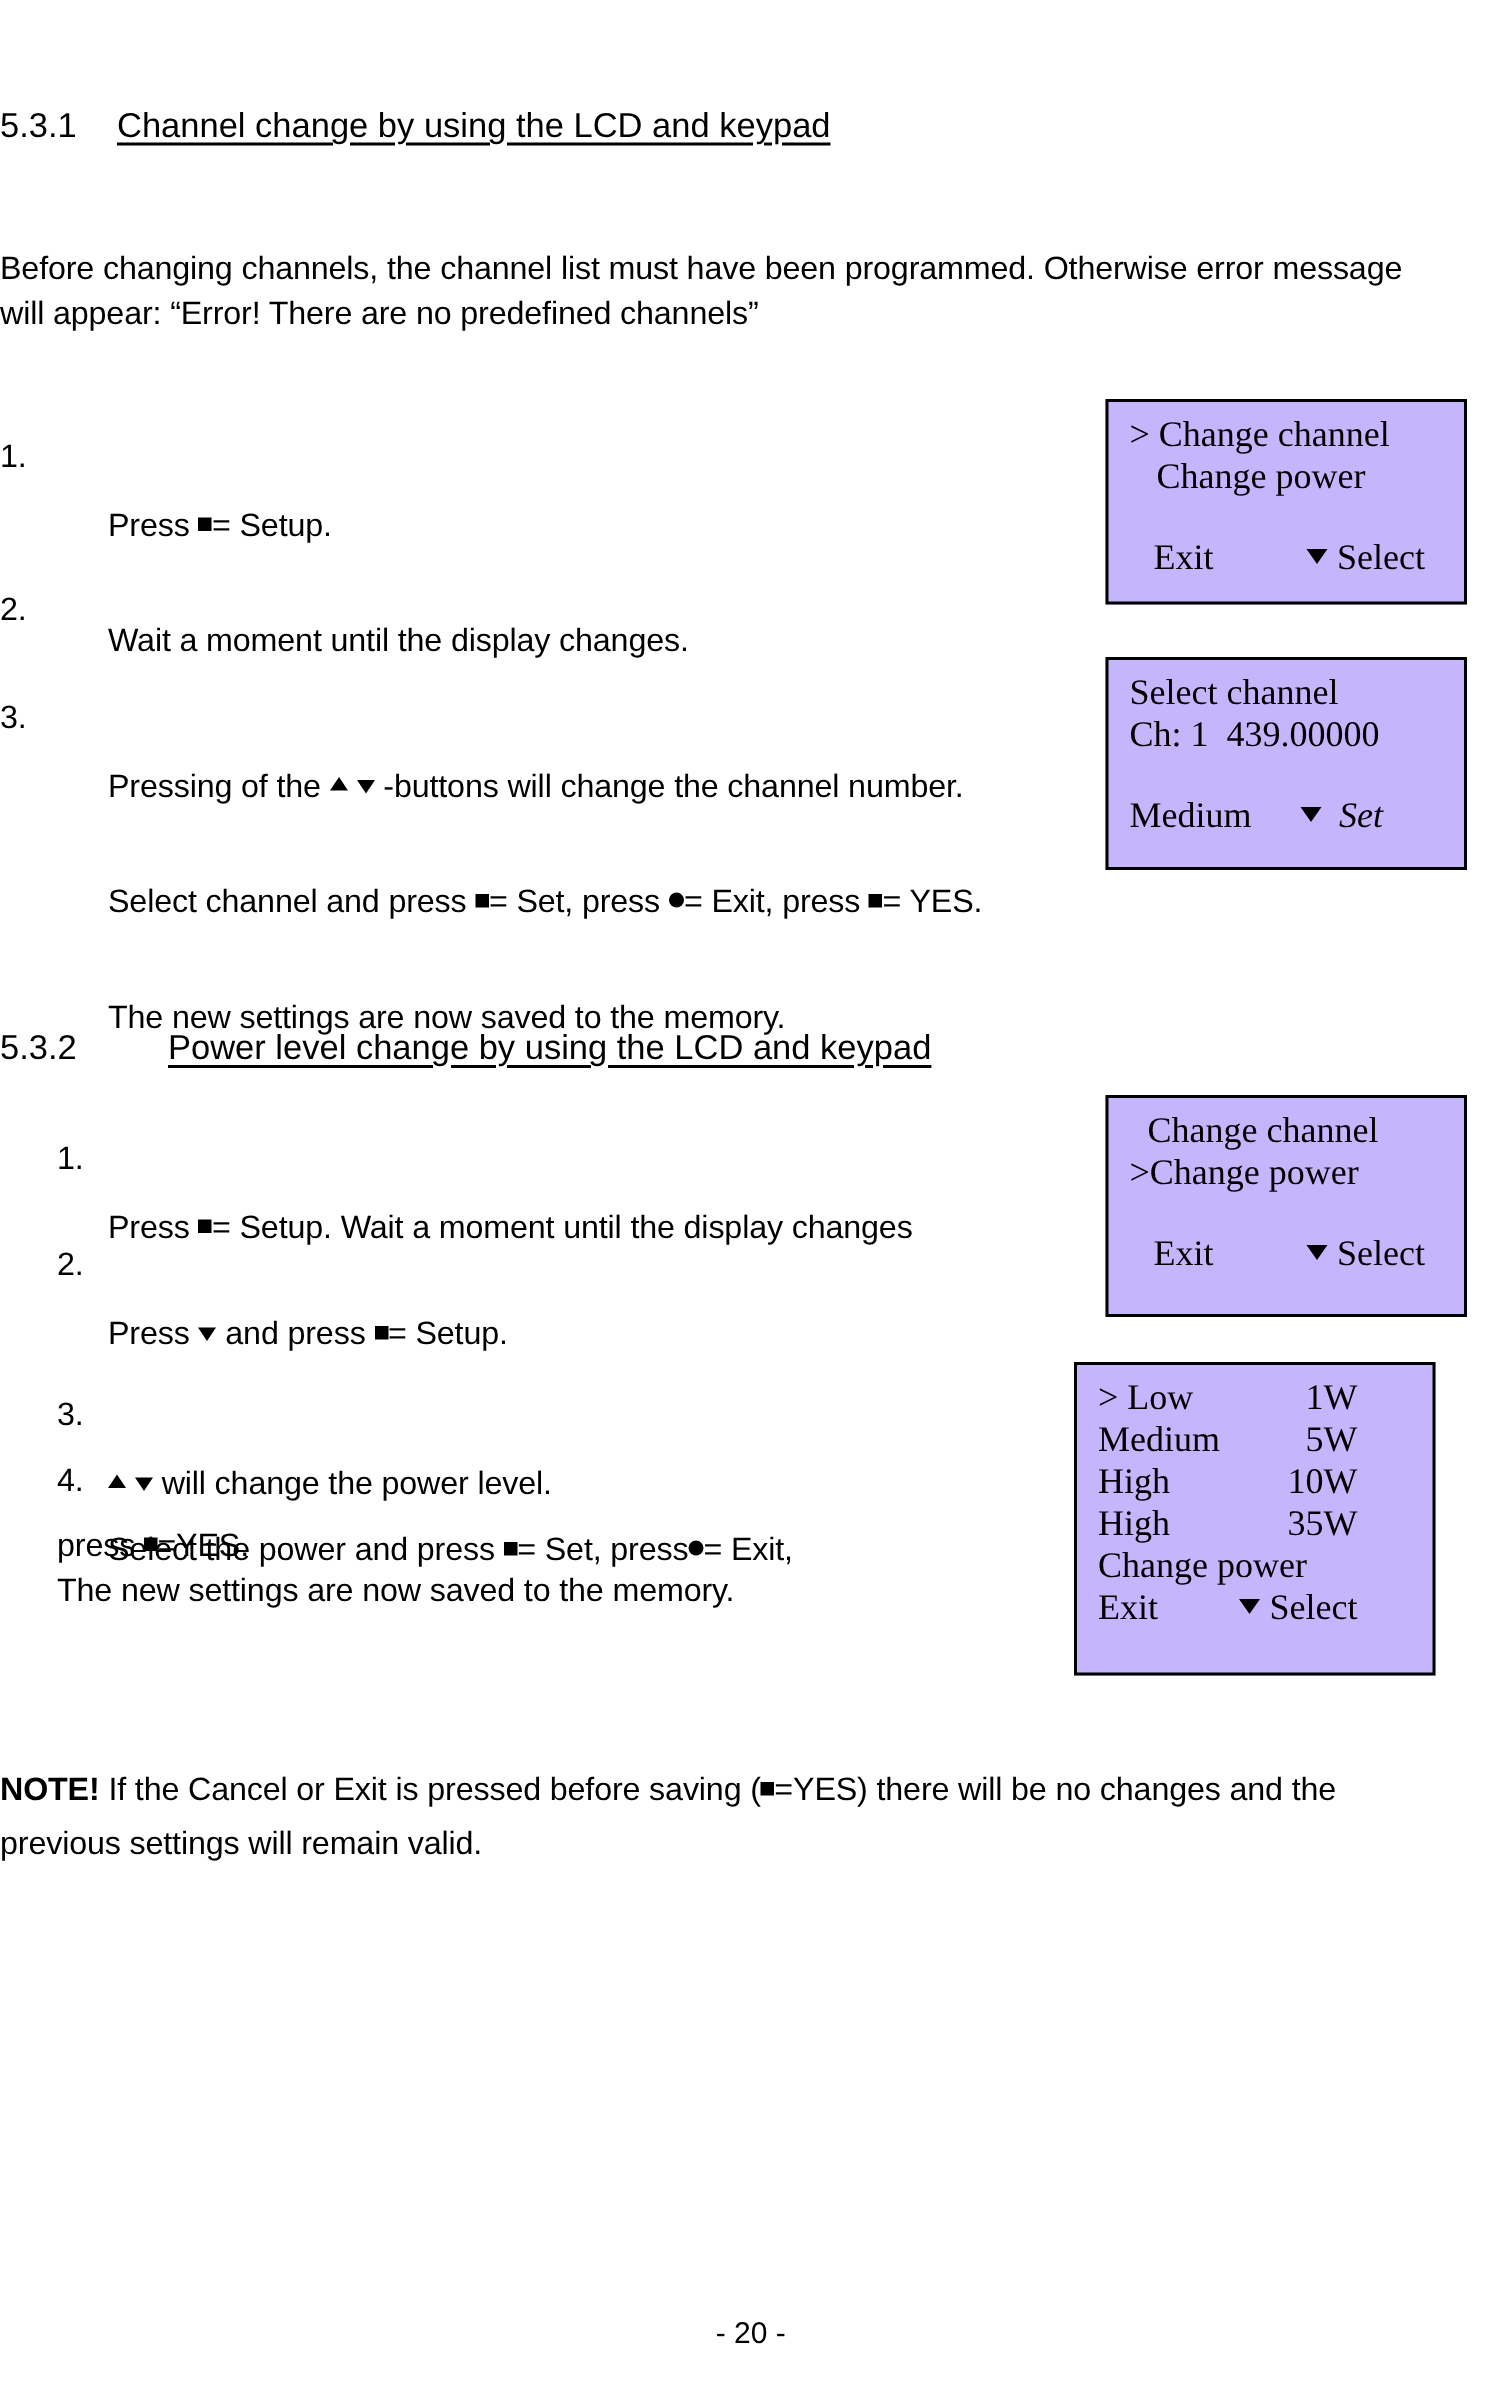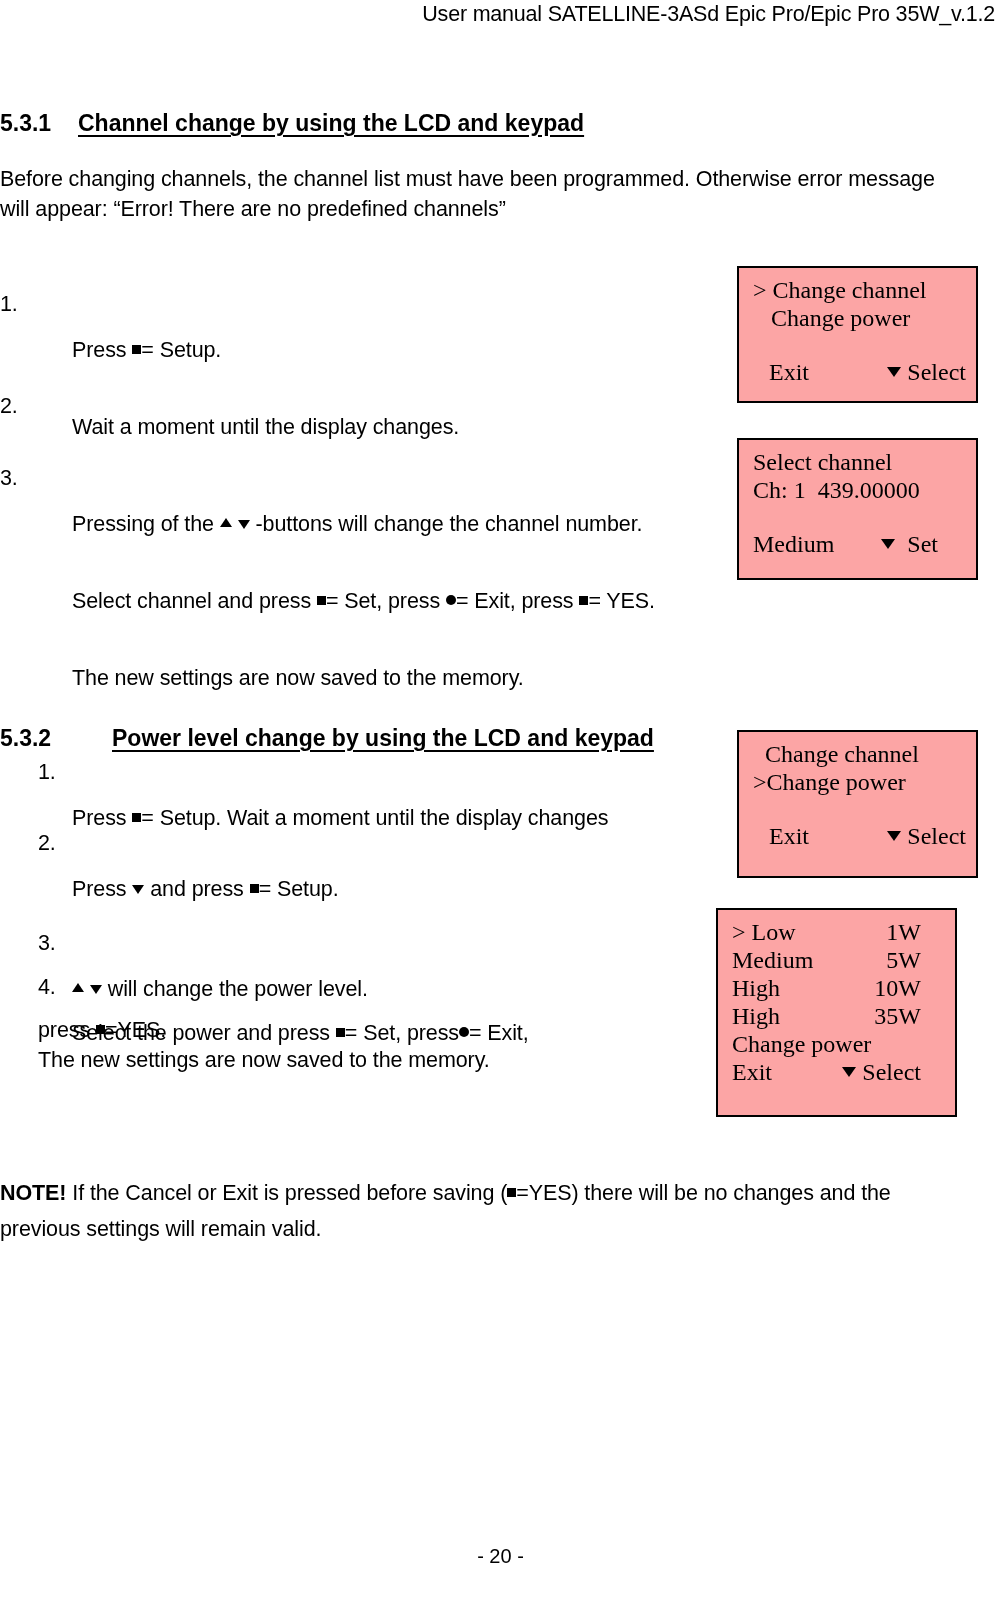--- a/index.html
+++ b/index.html
@@ -31,24 +31,23 @@
     padding-right: 6px;
     box-sizing: border-box;
     font-size: 21.5px;
     letter-spacing: -0.2px;
     white-space: nowrap;
   }
 
   
   .heading {
     position: absolute;
-    font-weight: bold;
+    font-weight: normal;
     font-size: 23px;
     white-space: nowrap;
-    margin-top: 40px;
   }
   .heading .num { display: inline-block; }
   .heading .ttl {
     display: inline-block;
     text-decoration: underline;
     text-underline-offset: 4px;
   }
   #h-531 { top: 70px; left: 0; }
   #h-531 .num { width: 78px; }
   #h-532 { top: 685px; left: 0; }
@@ -107,45 +106,45 @@
     top: 1545px;
     left: 0;
     width: 1001px;
     text-align: center;
     font-size: 20px;
   }
 
   
   .lcd {
     position: absolute;
-    background: #fca5a5;
+    background: #c4b5fd;
     border: 2px solid #000000;
     box-sizing: border-box;
     font-family: "Liberation Serif", serif;
     font-size: 24px;
     line-height: 28px;
     color: #000000;
-    padding: 8px 0 8px 14px;
+    padding: 8px 16px 8px 14px;
   }
   .lcd .row {
     display: flex;
     white-space: pre;
   }
   .lcd .row .l { flex: 0 0 auto; }
   .lcd .row .r { margin-left: auto; }
   .lcd .spacer { height: 26px; }
 
   #lcd1 { left: 737px; top: 266px; width: 241px; height: 137px; }
   #lcd2 { left: 737px; top: 438px; width: 241px; height: 142px; }
   #lcd3 { left: 737px; top: 730px; width: 241px; height: 148px; }
   #lcd4 { left: 716px; top: 908px; width: 241px; height: 209px; }
 
   #lcd1 .foot, #lcd3 .foot { padding-left: 16px; }
   #lcd1 .foot .r, #lcd3 .foot .r { padding-right: 10px; }
-  #lcd2 .foot .r { padding-right: 38px; }
+  #lcd2 .foot .r { padding-right: 38px; font-style: italic; }
   #lcd4 .foot .r { padding-right: 12px; }
   #lcd4 .row .r { padding-right: 34px; }
 
   
   .sq, .ci, .up, .dn {
     display: inline-block;
     vertical-align: middle;
     position: relative;
   }
   .sq { width: 9px; height: 9px; background: #000; top: -2px; }
@@ -167,21 +166,20 @@
     border-right-width: 7px;
     border-top-width: 10px;
     top: -2px;
   }
 </style>
 </head>
 <body>
 
 <div class="page">
 
-  <div class="doc-header">User manual SATELLINE-3ASd Epic Pro/Epic Pro 35W_v.1.2</div>
 
   <div class="heading" id="h-531">
     <span class="num">5.3.1</span><span class="ttl">Channel change by using the LCD and keypad</span>
   </div>
 
   <div class="para" id="intro">Before changing channels, the channel list must have been programmed. Otherwise error message will appear: “Error! There are no predefined channels”</div>
 
   <div class="step step-a" id="s1">
     <span class="marker">1.</span>
     <span class="body"><span>Press  </span><span class="sq"></span><span>= Setup.</span></span>

